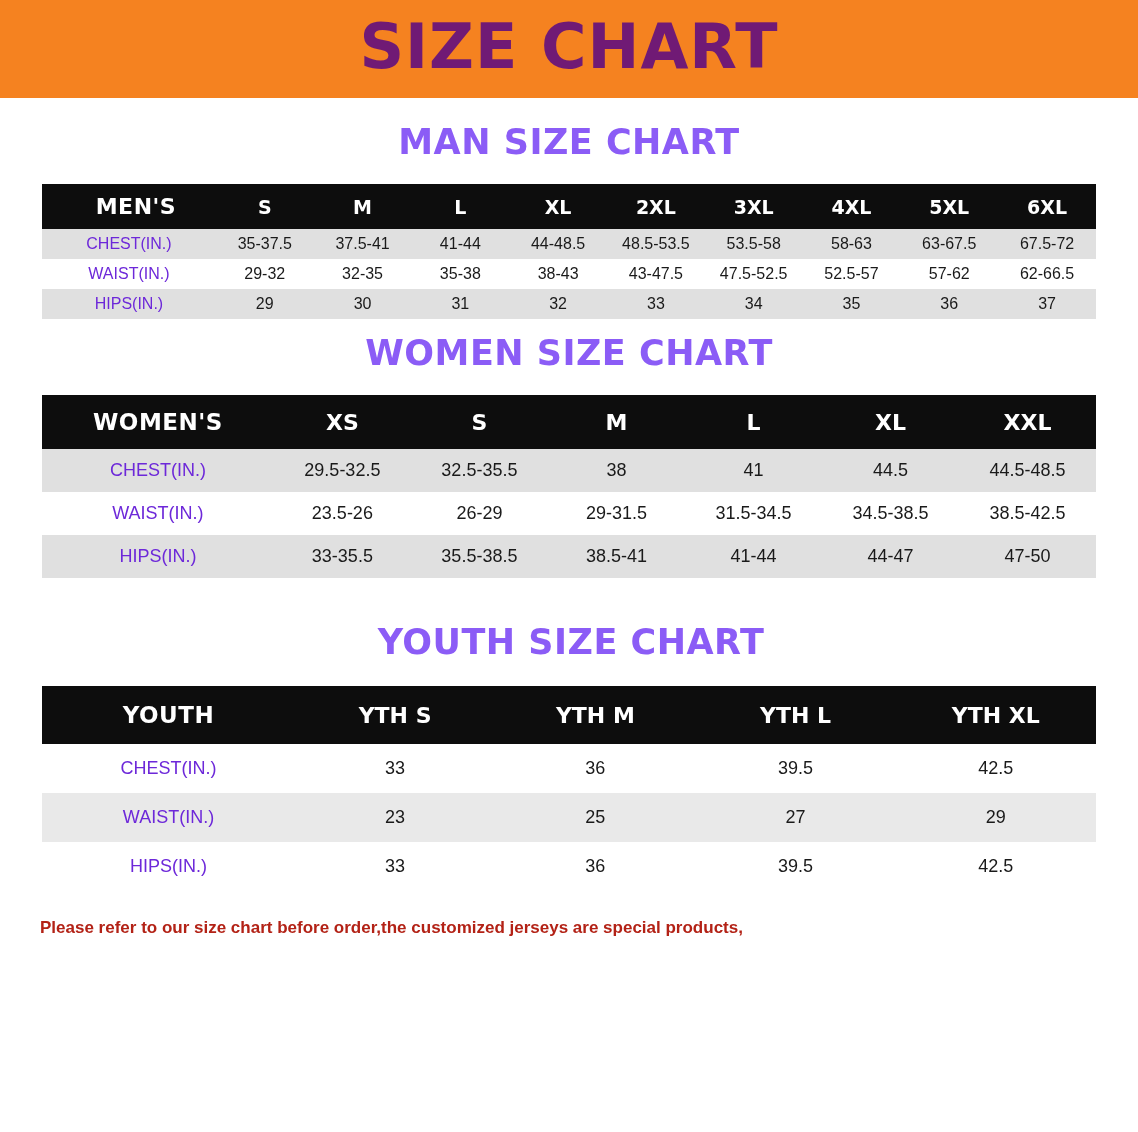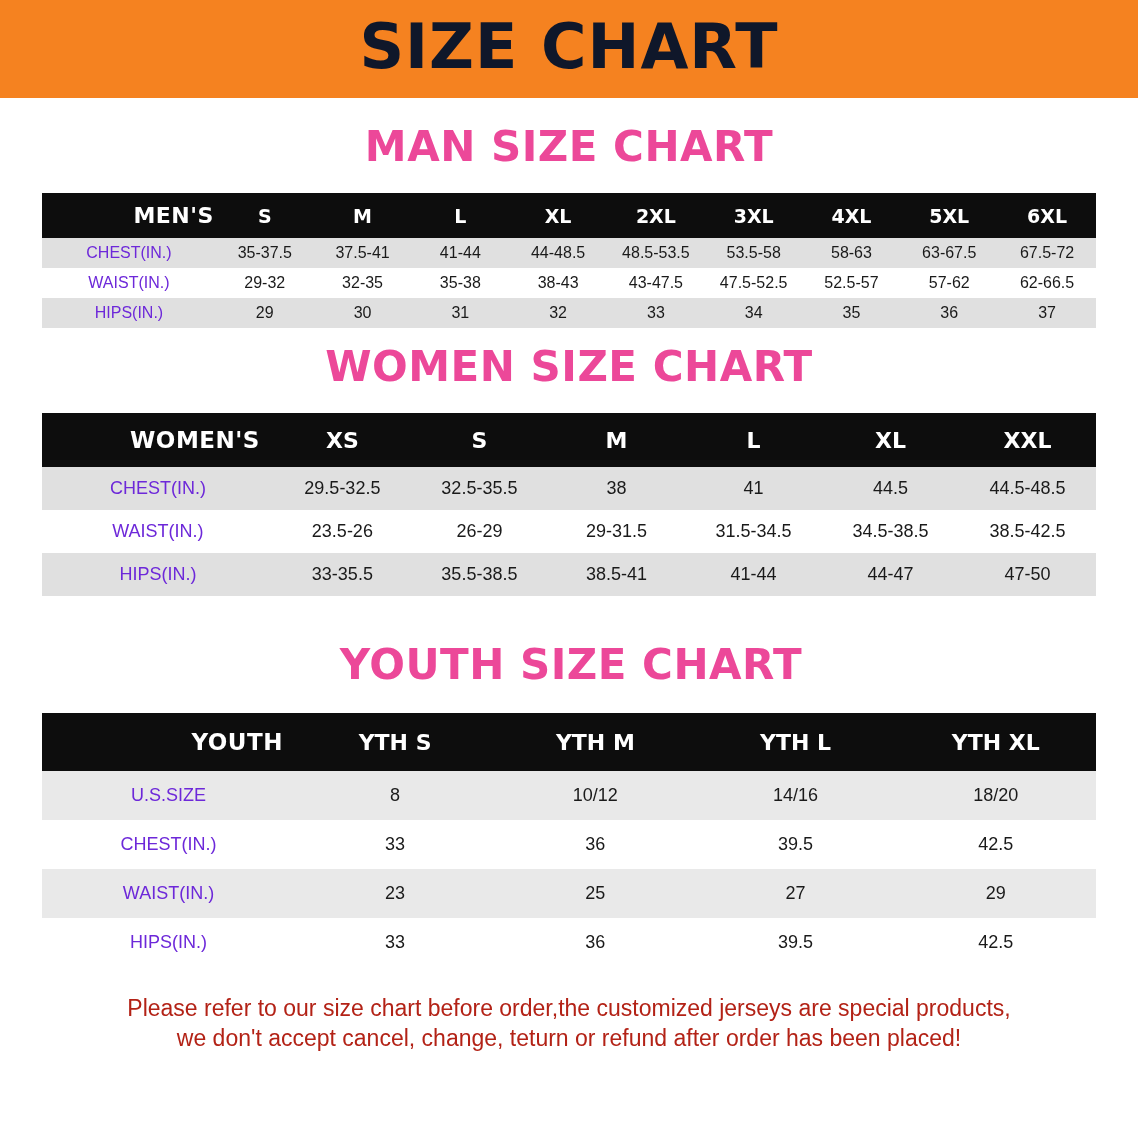--- a/index.html
+++ b/index.html
@@ -22,33 +22,33 @@
     background: #F58220;
     display: flex;
     align-items: center;
     justify-content: center;
   }
   .banner-title {
     font-family: "DejaVu Sans", sans-serif;
     font-weight: bold;
     font-size: 62px;
     letter-spacing: 1px;
-    color: #0f172a;
+    color: #701a75;
     line-height: 1;
     margin: 0;
     padding-bottom: 4px;
   }
 
   
   .section-title {
     text-align: center;
     font-family: "DejaVu Sans", sans-serif;
     font-weight: bold;
-    font-size: 42px;
-    color: #ec4899;
+    font-size: 35px;
+    color: #8b5cf6;
     letter-spacing: 0.5px;
   }
   .title-man    { margin: 24px 0 22px 0; }
   .title-women  { margin: 14px 0 22px 0; }
   .title-youth  { margin: 44px 0 24px 4px; }
 
   
   .table-wrap {
     margin: 0 42px;
   }
@@ -63,21 +63,21 @@
   thead th {
     color: #ffffff;
     font-family: "DejaVu Sans", sans-serif;
     font-weight: bold;
     font-size: 20px;
     padding: 10px 2px;
     text-align: center;
     white-space: nowrap;
   }
   thead th.rowhead {
-    text-align: right;
+    text-align: center;
     padding-left: 16px;
     font-size: 22px;
     letter-spacing: 0.5px;
   }
   tbody td {
     text-align: center;
     font-family: "Liberation Sans", sans-serif;
     font-size: 17px;
     color: #1a1a1a;
     padding: 7px 2px;
@@ -106,23 +106,24 @@
   #youth-table thead th.rowhead { font-size: 23px; }
   #youth-table tbody td { font-size: 18px; padding: 14px 2px; }
   #youth-table tbody tr.plain td { background: #ffffff; }
   #youth-table tbody tr.shade td { background: #e9e9e9; }
 
   
   .note {
     margin: 26px 40px 0 40px;
     color: #B32216;
     font-family: "Liberation Sans", sans-serif;
-    font-size: 23px;
+    font-size: 17px;
     line-height: 1.32;
-    text-align: center;
+    text-align: left;
+    font-weight: bold;
   }
   .note div { white-space: nowrap; }
 </style>
 </head>
 <body>
 
 <div class="banner">
   <h1 class="banner-title">SIZE CHART</h1>
 </div>
 
@@ -248,27 +249,20 @@
     <thead>
       <tr>
         <th class="rowhead">YOUTH</th>
         <th>YTH S</th>
         <th>YTH M</th>
         <th>YTH L</th>
         <th>YTH XL</th>
       </tr>
     </thead>
     <tbody>
-      <tr class="shade">
-        <td class="rowhead">U.S.SIZE</td>
-        <td>8</td>
-        <td>10/12</td>
-        <td>14/16</td>
-        <td>18/20</td>
-      </tr>
       <tr class="plain">
         <td class="rowhead">CHEST(IN.)</td>
         <td>33</td>
         <td>36</td>
         <td>39.5</td>
         <td>42.5</td>
       </tr>
       <tr class="shade">
         <td class="rowhead">WAIST(IN.)</td>
         <td>23</td>
@@ -282,14 +276,13 @@
         <td>36</td>
         <td>39.5</td>
         <td>42.5</td>
       </tr>
     </tbody>
   </table>
 </div>
 
 <div class="note">
   <div>Please refer to our size chart before order,the customized jerseys are special products,</div>
-  <div>we don't accept cancel, change, teturn or refund after order has been placed!</div>
 </div>
 
 </body></html>

